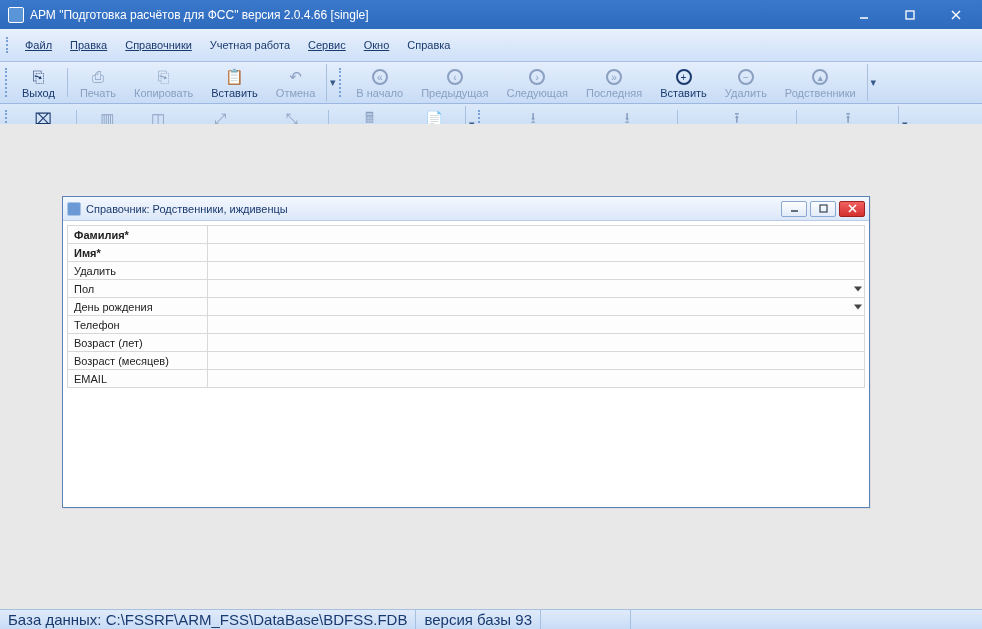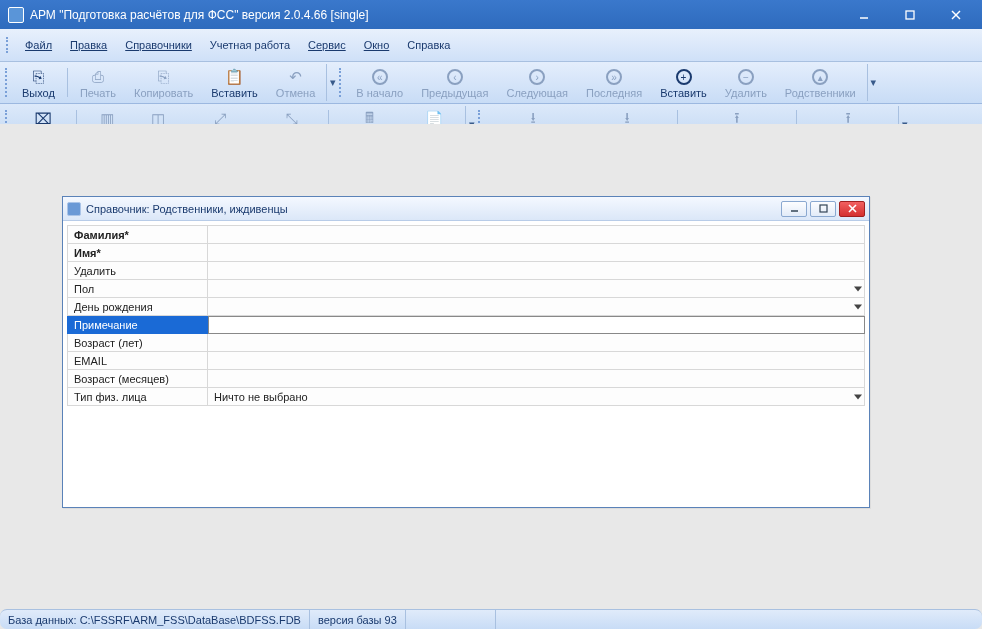--- a/index.html
+++ b/index.html
@@ -45,21 +45,21 @@
   .form-grid{ width:100%; border-collapse:collapse; }
   .form-grid td{ border:1px solid #d8d8d8; height:18px; padding:1px 6px; font-size:11px; color:#222; vertical-align:middle; }
   .form-grid td.lbl{ width:140px; background:#fdfdfd;}
   .form-grid td.lbl.bold{ font-weight:bold;}
   .form-grid tr.sel td.lbl{ background:#1a6ad6; color:#fff; border-color:#1a6ad6;}
   .form-grid tr.sel td.val{ background:#fff; outline:1px solid #888; outline-offset:-1px;}
   .form-grid td.val{ position:relative; background:#fdfdfd;}
   .dd-arrow{ position:absolute; right:2px; top:50%; transform:translateY(-50%); width:0;height:0;border-left:4px solid transparent;border-right:4px solid transparent;border-top:5px solid #444;}
 
   
-  .statusbar{ position:absolute; left:0; right:0; bottom:0; height:20px; background:linear-gradient(#e0ebfa,#c8dcf6); display:flex; align-items:center; font-size:11px; color:#1a3a6e; border-top:1px solid #a8c0e0;border-radius:7px;}
+  .statusbar{ position:absolute; left:0; right:0; bottom:0; height:20px; background:linear-gradient(#e0ebfa,#c8dcf6); display:flex; align-items:center; font-size:15px; color:#1a3a6e; border-top:1px solid #a8c0e0;}
   .status-cell{ padding:0 8px; border-right:1px solid #a8c0e0; height:100%; display:flex; align-items:center;}
   .status-spacer{ flex:0 0 90px; border-right:1px solid #a8c0e0; height:100%;}
   .status-cell.last{border-right:none;}
 
   .circ{ width:16px;height:16px;border:2px solid currentColor;border-radius:50%;display:inline-flex;align-items:center;justify-content:center;font-size:10px;}
 </style>
 </head>
 <body>
 
 <div class="titlebar">
@@ -261,39 +261,35 @@
               <td class="val">
                 <span class="dd-arrow"></span>
               </td>
             </tr>
         <tr>
               <td class="lbl">День рождения</td>
               <td class="val">
                 <span class="dd-arrow"></span>
               </td>
             </tr>
-        <tr class="sel">
-              <td class="lbl">Примечание</td>
+        <tr>
+              <td class="lbl">Телефон</td>
               <td class="val"></td>
             </tr>
         <tr>
               <td class="lbl">Возраст (лет)</td>
               <td class="val"></td>
             </tr>
         <tr>
+              <td class="lbl">Возраст (месяцев)</td>
+              <td class="val"></td>
+            </tr>
+        <tr>
               <td class="lbl">EMAIL</td>
               <td class="val"></td>
-            </tr>
-        <tr>
-              <td class="lbl">Возраст (месяцев)</td>
-              <td class="val"></td>
-            </tr>
-        <tr>
-              <td class="lbl">Тип физ. лица</td>
-              <td class="val"><span>Ничто не выбрано</span><span class="dd-arrow"></span></td>
             </tr>
       </tbody>
         </table>
     </div>
   </div>
 </div>
 
 <div class="statusbar">
   <div class="status-cell">База данных:  C:\FSSRF\ARM_FSS\DataBase\BDFSS.FDB</div>
   <div class="status-cell">версия базы 93</div>

